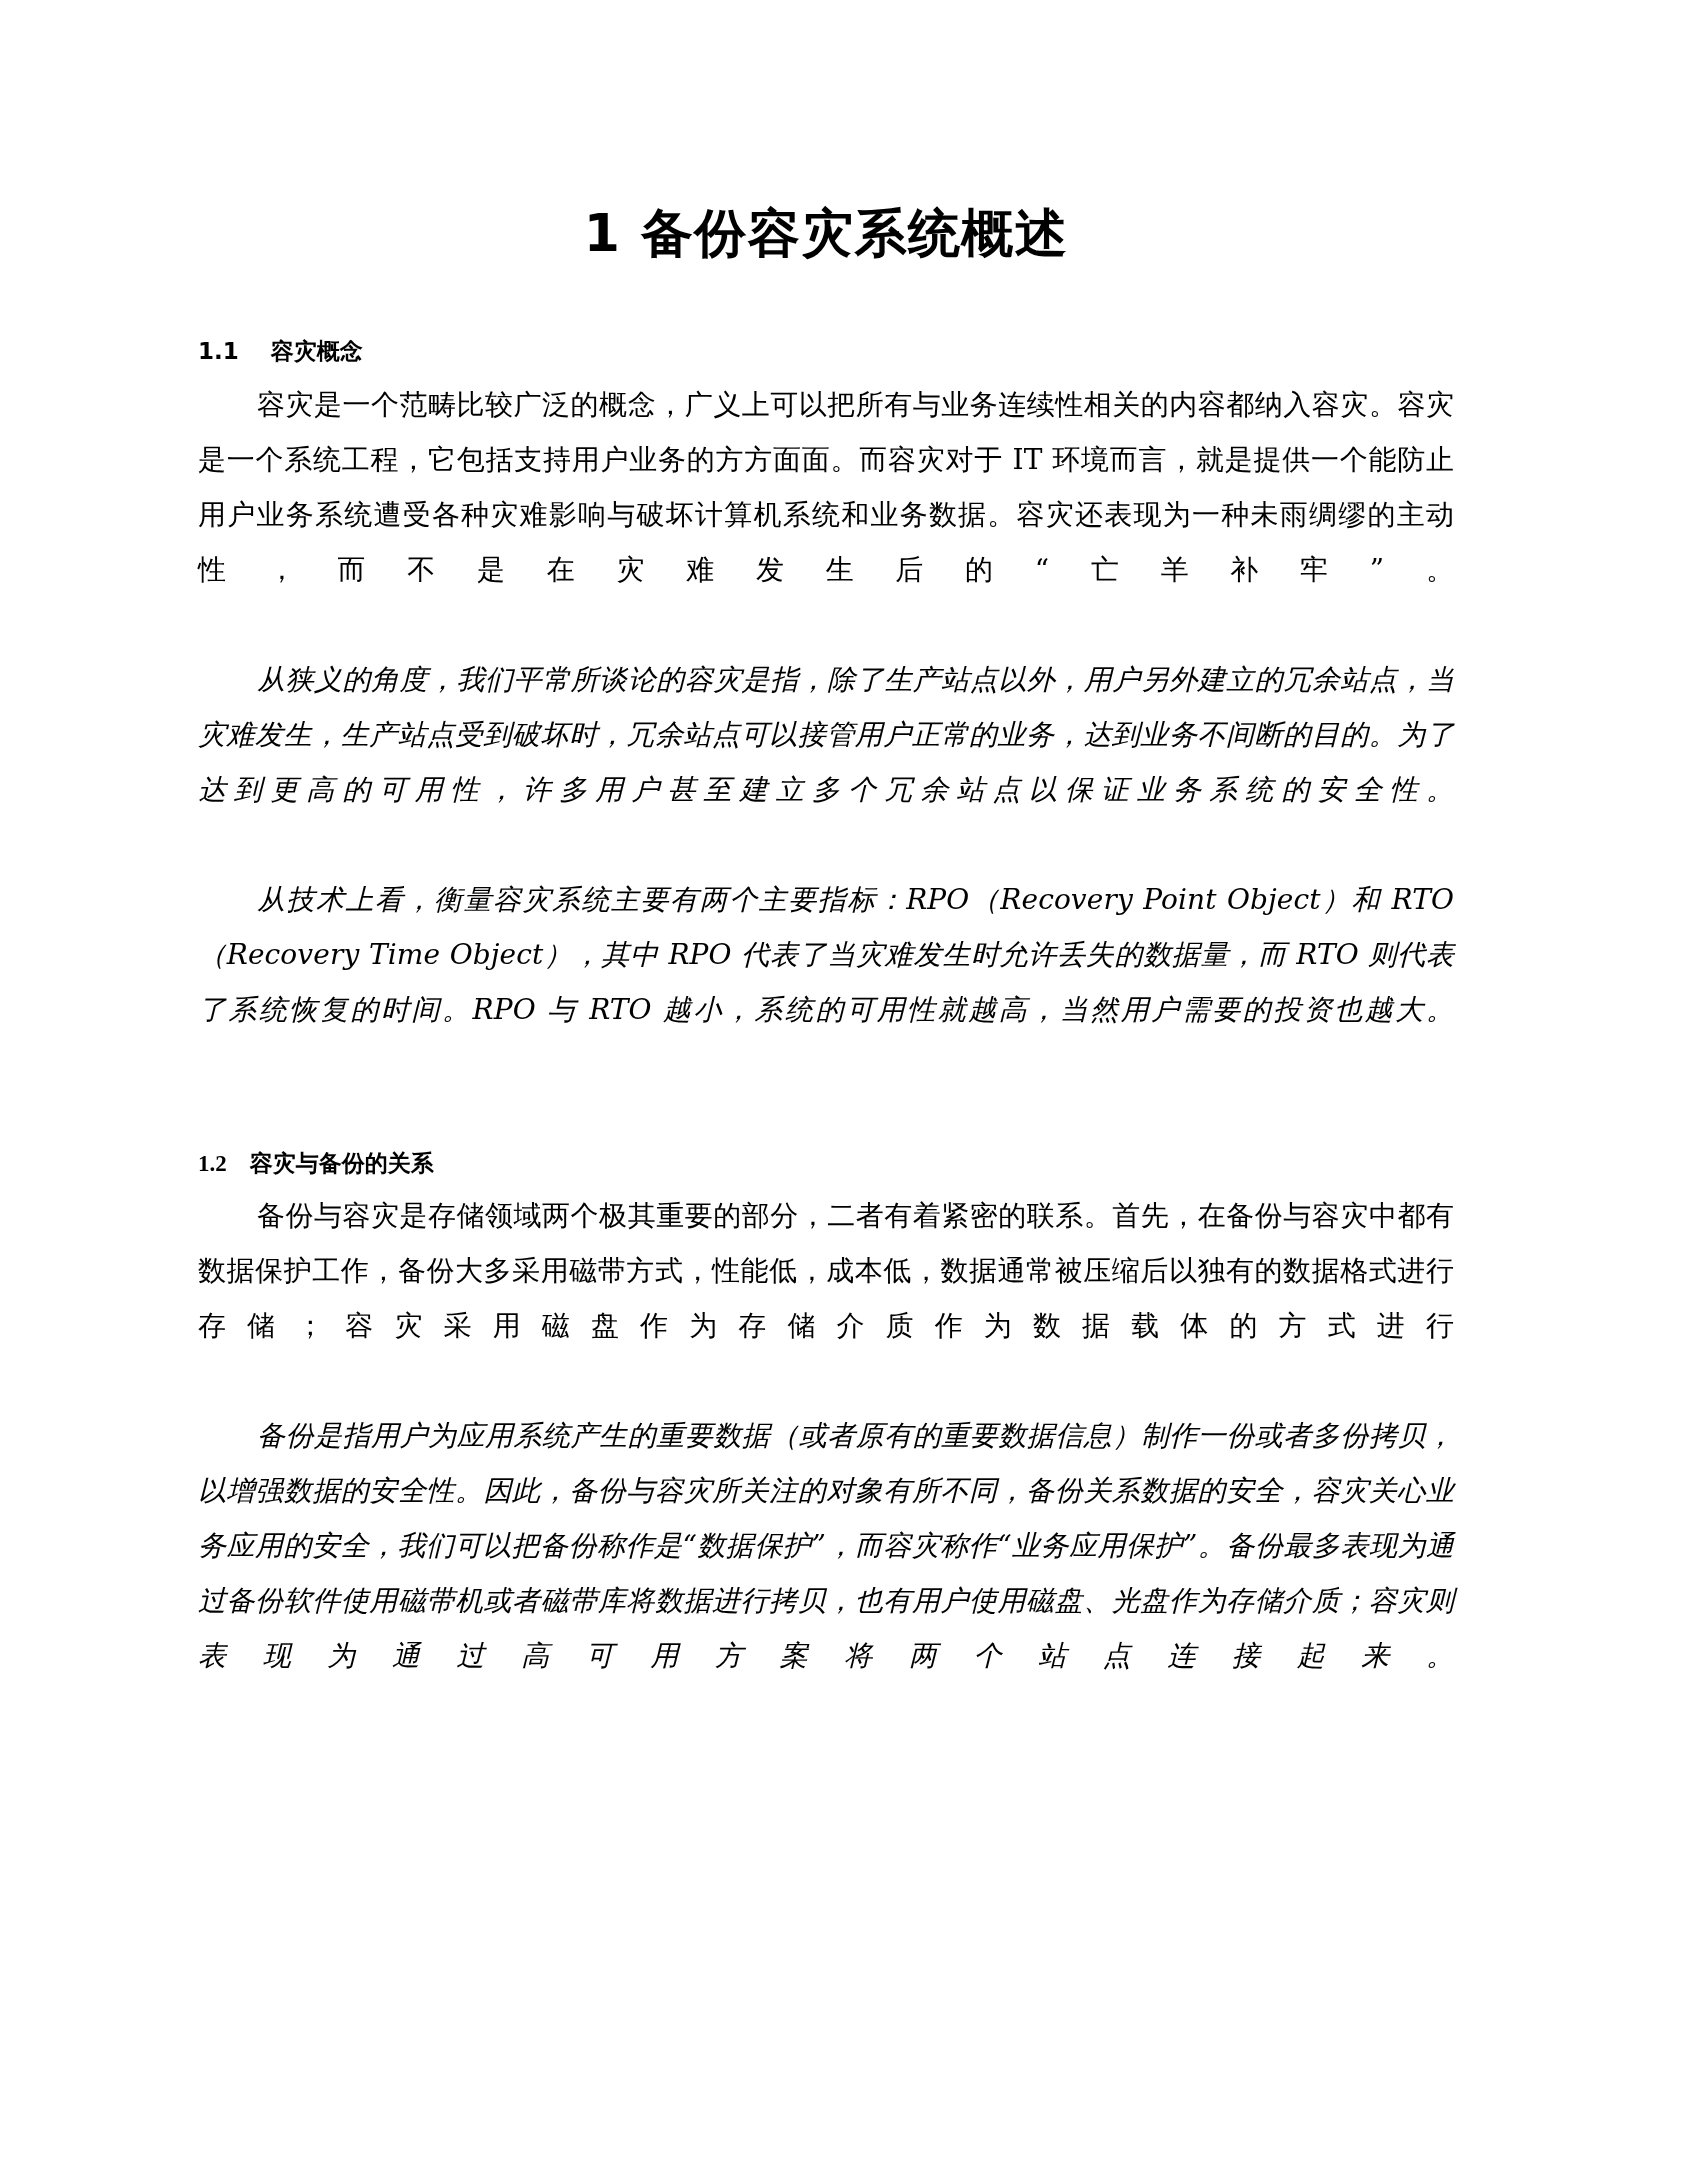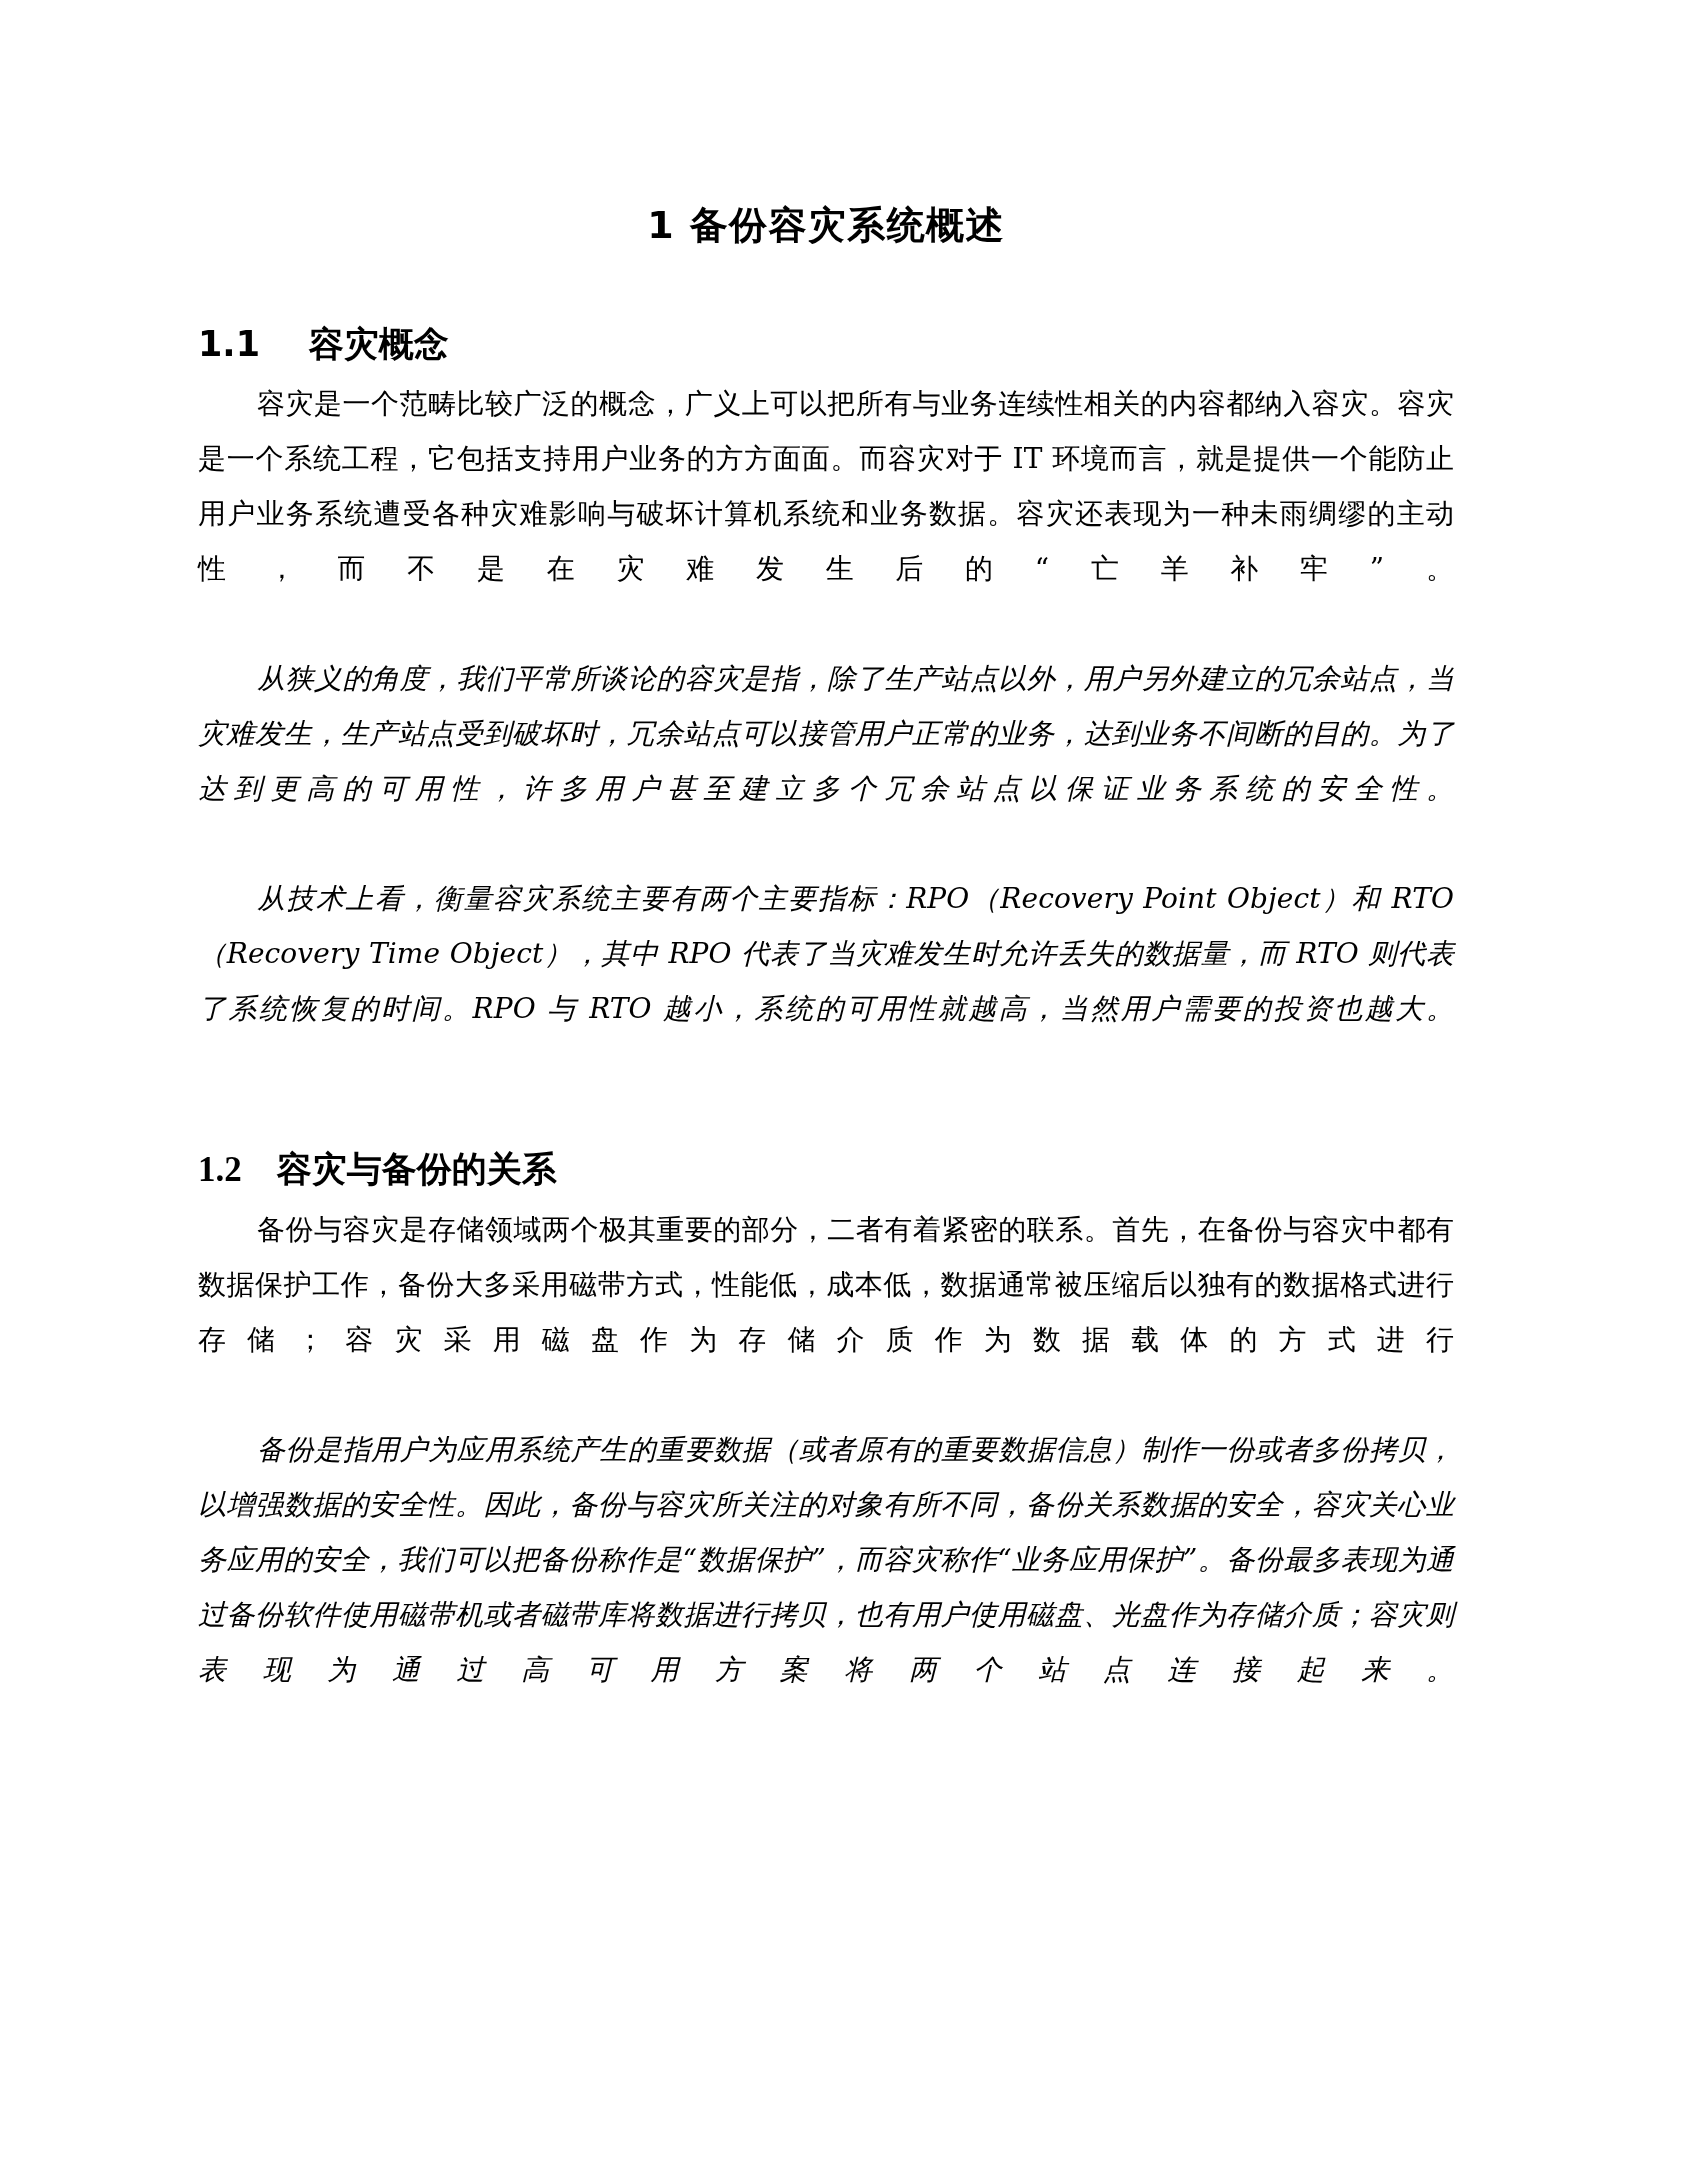--- a/index.html
+++ b/index.html
@@ -24,32 +24,32 @@
     padding: 0 233px 0 198px;
   }
 
   
   .chapter-title {
     margin: 0;
     padding-top: 204px;
     text-align: center;
     font-family: "DejaVu Sans", "Liberation Sans", sans-serif;
     font-weight: bold;
-    font-size: 38px;
+    font-size: 52px;
     line-height: 1.12;
     letter-spacing: 1.4px;
     white-space: pre;
   }
 
   
   .section-heading {
     margin: 0;
     font-family: "DejaVu Sans", "Liberation Sans", sans-serif;
     font-weight: bold;
-    font-size: 35px;
+    font-size: 23px;
     line-height: 1.2;
     letter-spacing: 0px;
     white-space: pre;
   }
   .h-1-1 { margin-top: 76px; }
   .h-1-2 { margin-top: 58px; font-family: Liberation Serif, serif; }
 
   
   .body-para {
     margin: 0;

